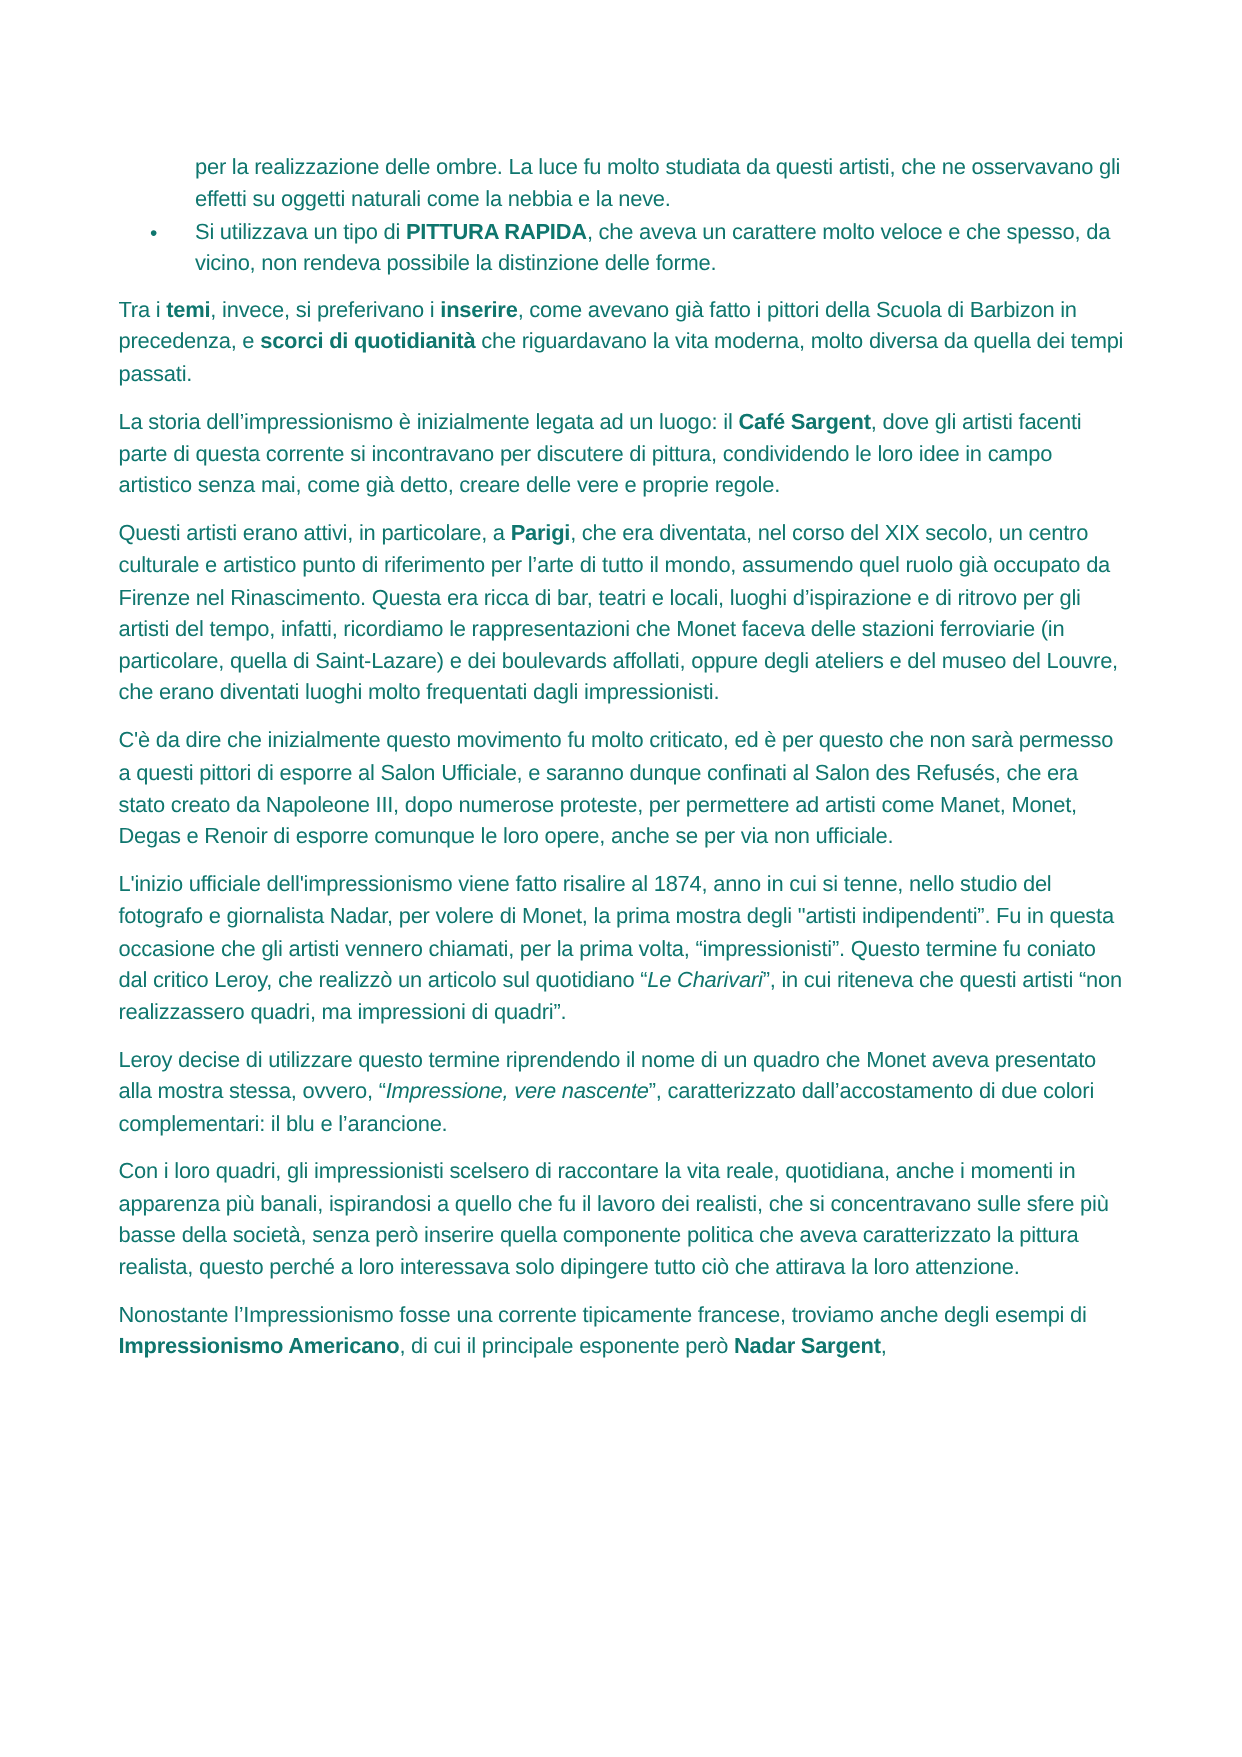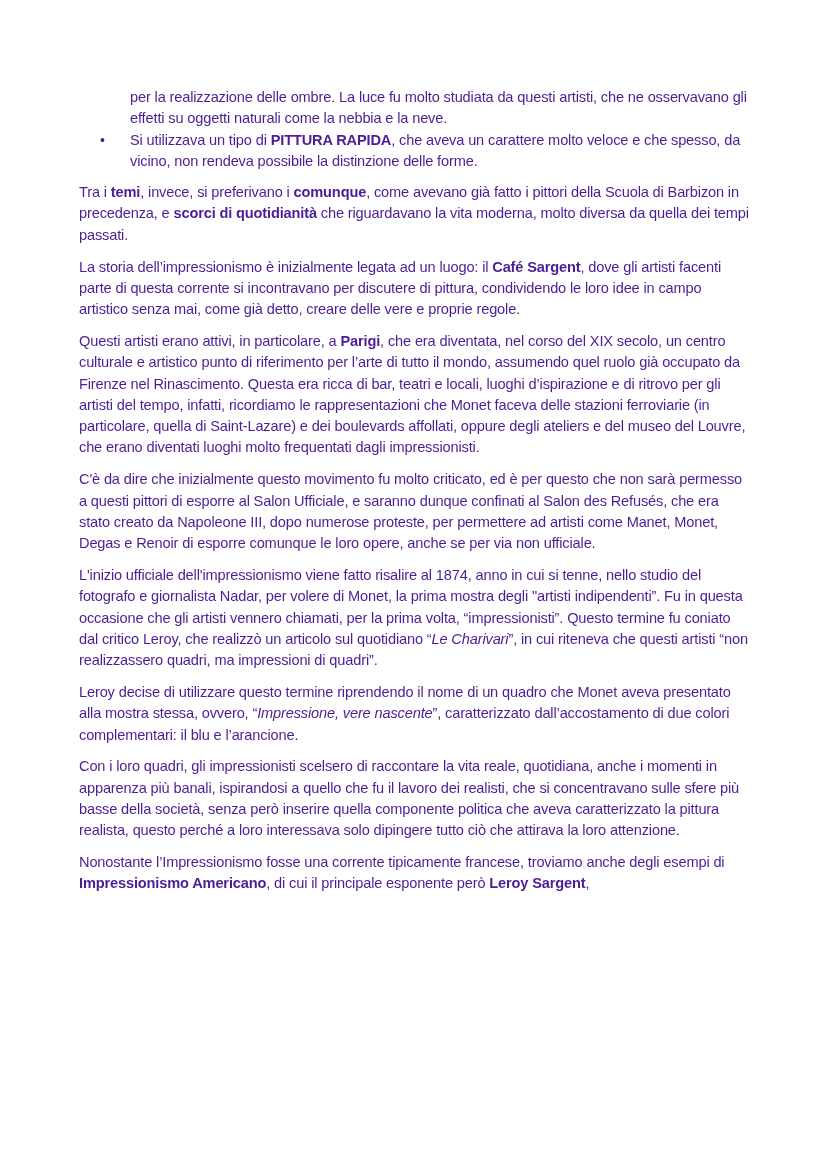--- a/index.html
+++ b/index.html
@@ -1,20 +1,20 @@
 <!DOCTYPE html>
 <html><head>
 <meta charset="utf-8">
 <style>
   html, body { margin: 0; padding: 0; background: #ffffff; }
   body { width: 828px; height: 1171px; overflow: hidden; position: relative; }
   .page {
-    position: absolute; left: 79px; top: 87px; width: 672px;
+    position: absolute; left: 79px; top: 102px; width: 672px;
     font-family: "Liberation Sans", sans-serif;
-    font-size: 14.6px; line-height: 21.3px; color: #4c1d95;
+    font-size: 14.6px; line-height: 21.3px; color: #0f766e;
     letter-spacing: -0.15px;
   }
   .list { margin: 0 0 10px 0; padding: 0; list-style: none; }
   .list li { position: relative; padding-left: 51px; margin: 0; }
   .list li.cont { padding-left: 51px; }
   .bullet { position: absolute; left: 21px; top: 0; font-size: 14px; }
   p { margin: 0 0 10.5px 0; }
   b { font-weight: bold; }
   i { font-style: italic; }
 </style>
@@ -25,29 +25,29 @@
   <ul class="list">
     <li class="cont">
       <span>per la realizzazione delle ombre. La luce fu molto studiata da questi artisti, che ne osservavano gli effetti su oggetti naturali come la nebbia e la neve.</span>
     </li>
     <li>
       <span class="bullet">•</span>
       <span>Si utilizzava un tipo di </span><b>PITTURA RAPIDA</b><span>, che aveva un carattere molto veloce e che spesso, da vicino, non rendeva possibile la distinzione delle forme.</span>
     </li>
   </ul>
 
-  <p><span>Tra i </span><b>temi</b><span>, invece, si preferivano i </span><b>comunque</b><span>, come avevano già fatto i pittori della Scuola di Barbizon in precedenza, e </span><b>scorci di quotidianità</b><span> che riguardavano la vita moderna, molto diversa da quella dei tempi passati.</span></p>
+  <p><span>Tra i </span><b>temi</b><span>, invece, si preferivano i </span><b>inserire</b><span>, come avevano già fatto i pittori della Scuola di Barbizon in precedenza, e </span><b>scorci di quotidianità</b><span> che riguardavano la vita moderna, molto diversa da quella dei tempi passati.</span></p>
 
   <p><span>La storia dell’impressionismo è inizialmente legata ad un luogo: il </span><b>Café Sargent</b><span>, dove gli artisti facenti parte di questa corrente si incontravano per discutere di pittura, condividendo le loro idee in campo artistico senza mai, come già detto, creare delle vere e proprie regole.</span></p>
 
   <p><span>Questi artisti erano attivi, in particolare, a </span><b>Parigi</b><span>, che era diventata, nel corso del XIX secolo, un centro culturale e artistico punto di riferimento per l’arte di tutto il mondo, assumendo quel ruolo già occupato da Firenze nel Rinascimento. Questa era ricca di bar, teatri e locali, luoghi d’ispirazione e di ritrovo per gli artisti del tempo, infatti, ricordiamo le rappresentazioni che Monet faceva delle stazioni ferroviarie (in particolare, quella di Saint-Lazare) e dei boulevards affollati, oppure degli ateliers e del museo del Louvre, che erano diventati luoghi molto frequentati dagli impressionisti.</span></p>
 
   <p><span>C'è da dire che inizialmente questo movimento fu molto criticato, ed è per questo che non sarà permesso a questi pittori di esporre al Salon Ufficiale, e saranno dunque confinati al Salon des Refusés, che era stato creato da Napoleone III, dopo numerose proteste, per permettere ad artisti come Manet, Monet, Degas e Renoir di esporre comunque le loro opere, anche se per via non ufficiale.</span></p>
 
   <p><span>L'inizio ufficiale dell'impressionismo viene fatto risalire al 1874, anno in cui si tenne, nello studio del fotografo e giornalista Nadar, per volere di Monet, la prima mostra degli "artisti indipendenti”. Fu in questa occasione che gli artisti vennero chiamati, per la prima volta, “impressionisti”. Questo termine fu coniato dal critico Leroy, che realizzò un articolo sul quotidiano “</span><i>Le Charivari</i><span>”, in cui riteneva che questi artisti “non realizzassero quadri, ma impressioni di quadri”.</span></p>
 
   <p><span>Leroy decise di utilizzare questo termine riprendendo il nome di un quadro che Monet aveva presentato alla mostra stessa, ovvero, “</span><i>Impressione, vere nascente</i><span>”, caratterizzato dall’accostamento di due colori complementari: il blu e l’arancione.</span></p>
 
   <p><span>Con i loro quadri, gli impressionisti scelsero di raccontare la vita reale, quotidiana, anche i momenti in apparenza più banali, ispirandosi a quello che fu il lavoro dei realisti, che si concentravano sulle sfere più basse della società, senza però inserire quella componente politica che aveva caratterizzato la pittura realista, questo perché a loro interessava solo dipingere tutto ciò che attirava la loro attenzione.</span></p>
 
 
-  <p><span>Nonostante l’Impressionismo fosse una corrente tipicamente francese, troviamo anche degli esempi di </span><b>Impressionismo Americano</b><span>, di cui il principale esponente però </span><b>Leroy Sargent</b><span>,</span></p>
+  <p><span>Nonostante l’Impressionismo fosse una corrente tipicamente francese, troviamo anche degli esempi di </span><b>Impressionismo Americano</b><span>, di cui il principale esponente però </span><b>Nadar Sargent</b><span>,</span></p>
 </div>
 
 </body></html>

